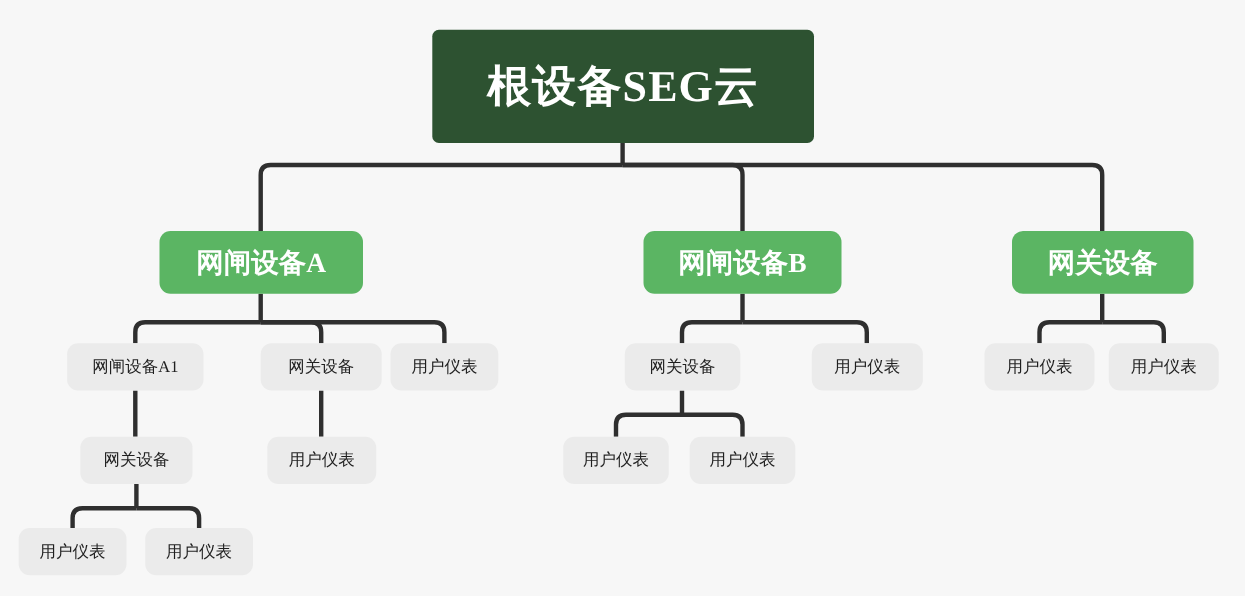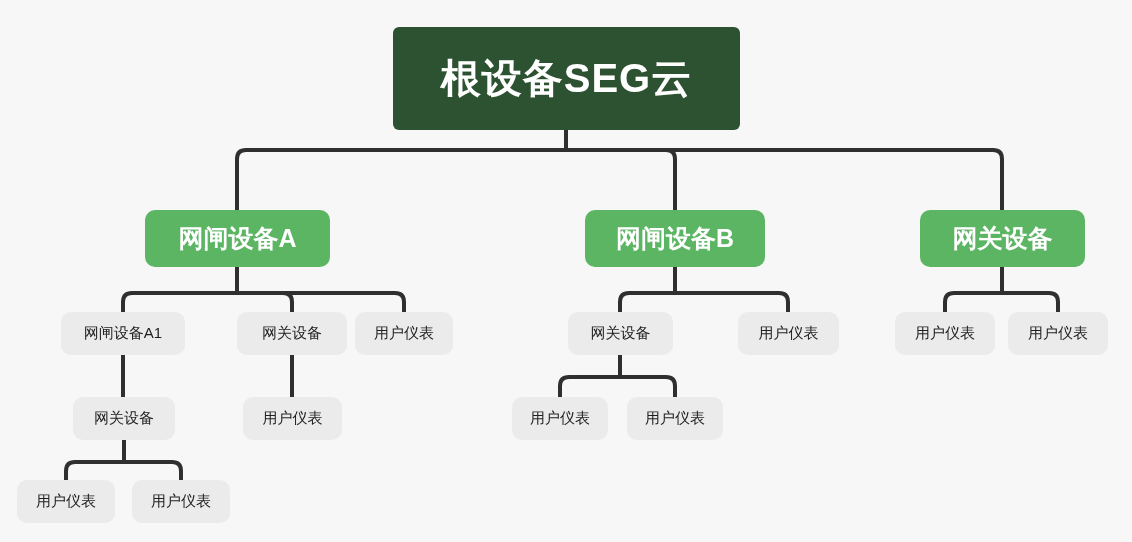--- a/index.html
+++ b/index.html
@@ -1,20 +1,20 @@
 <!DOCTYPE html>
 <html style="--background: #f7f7f7; --root-bg: #2d5231; --branch-bg: #5bb563; --leaf-bg: #ebebeb; --line: #2f2f2f; --text-light: #ffffff; --text-dark: #1f1f1f;"><head>
 <meta charset="utf-8">
 <style>
   html,body{margin:0;padding:0;}
   body{background:var(--background,#f7f7f7);}
   .stage{
     position:relative;width:1132px;height:542px;
     background:var(--background,#f7f7f7);
-    font-family:Liberation Sans, sans-serif;
+    font-family:Liberation Serif, serif;
     overflow:hidden;
   }
   svg.connectors{position:absolute;left:0;top:0;width:1132px;height:542px;}
   .connector{fill:none;stroke:var(--line,#2f2f2f);stroke-width:4;stroke-linejoin:round;}
   .node{
     position:absolute;display:flex;align-items:center;justify-content:center;
     white-space:nowrap;box-sizing:border-box;cursor:default;
   }
   .node.root{
     background:var(--root-bg,#2d5231);color:var(--text-light,#ffffff);

